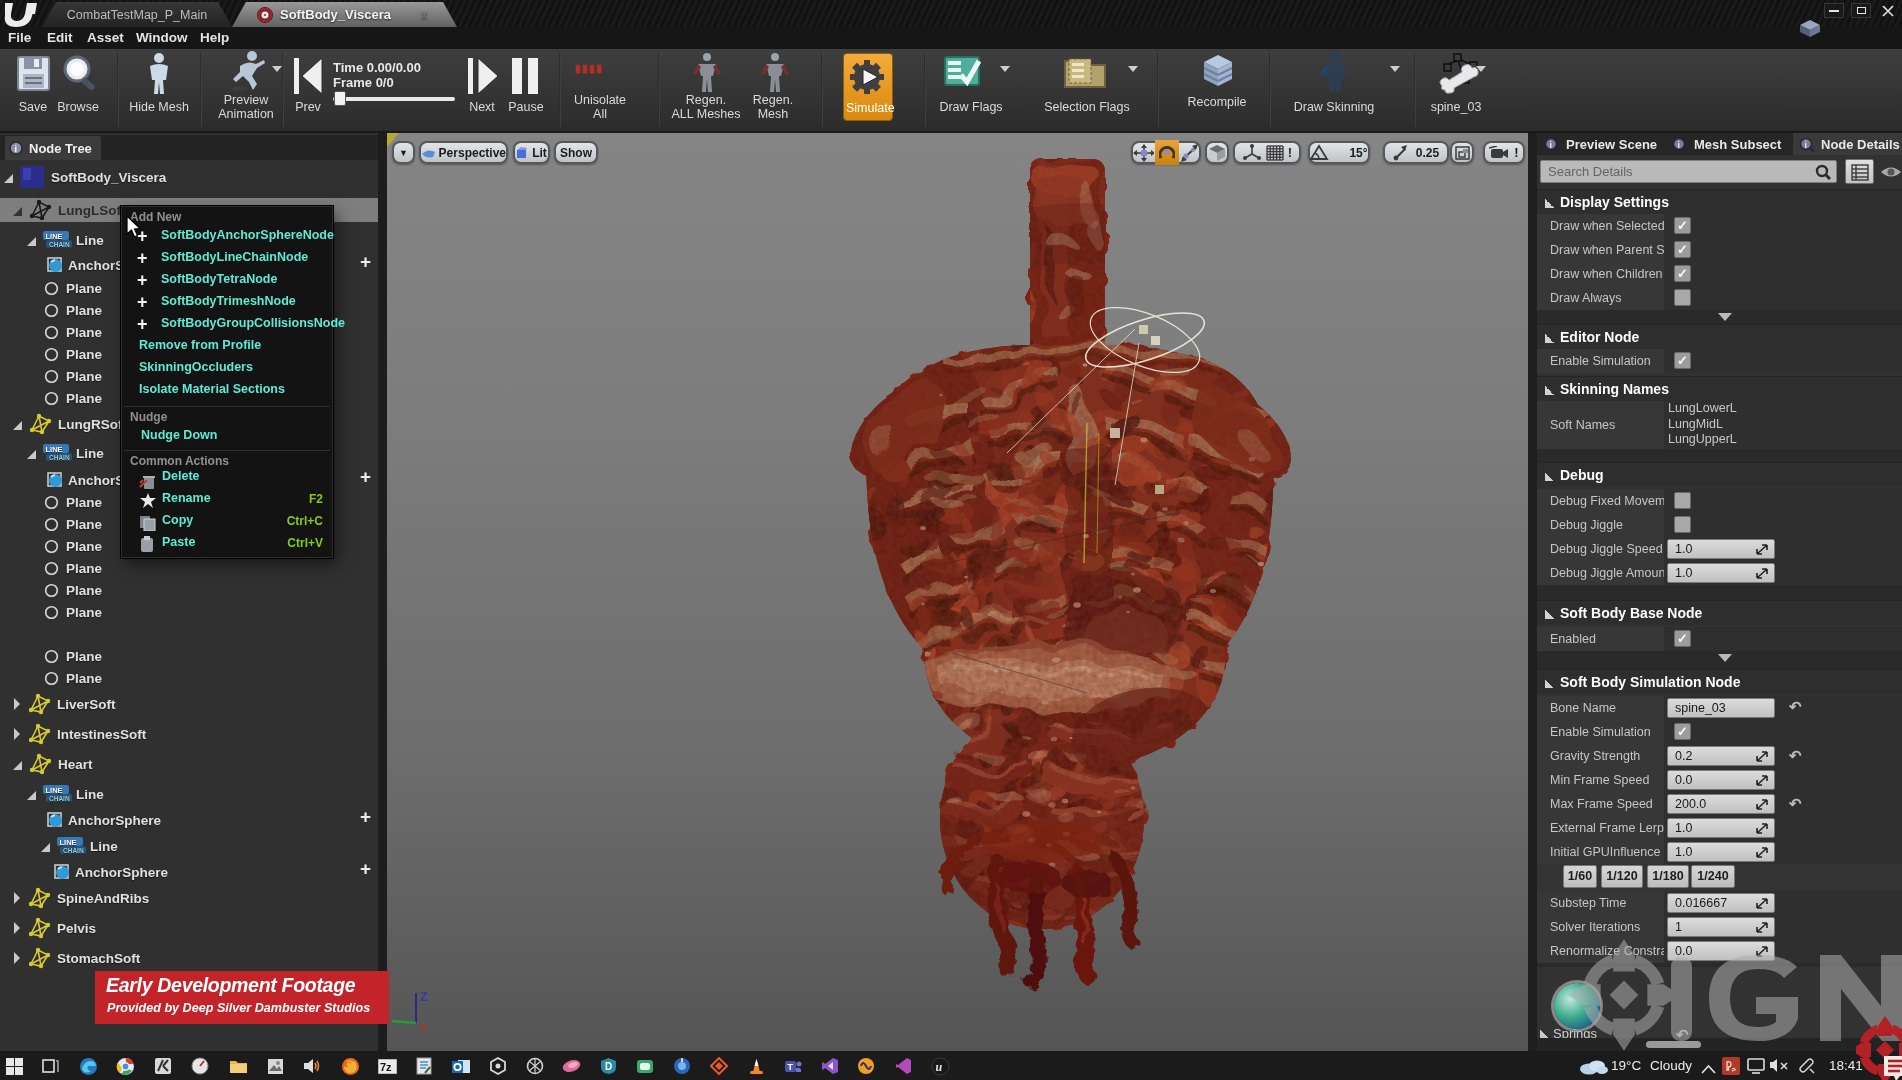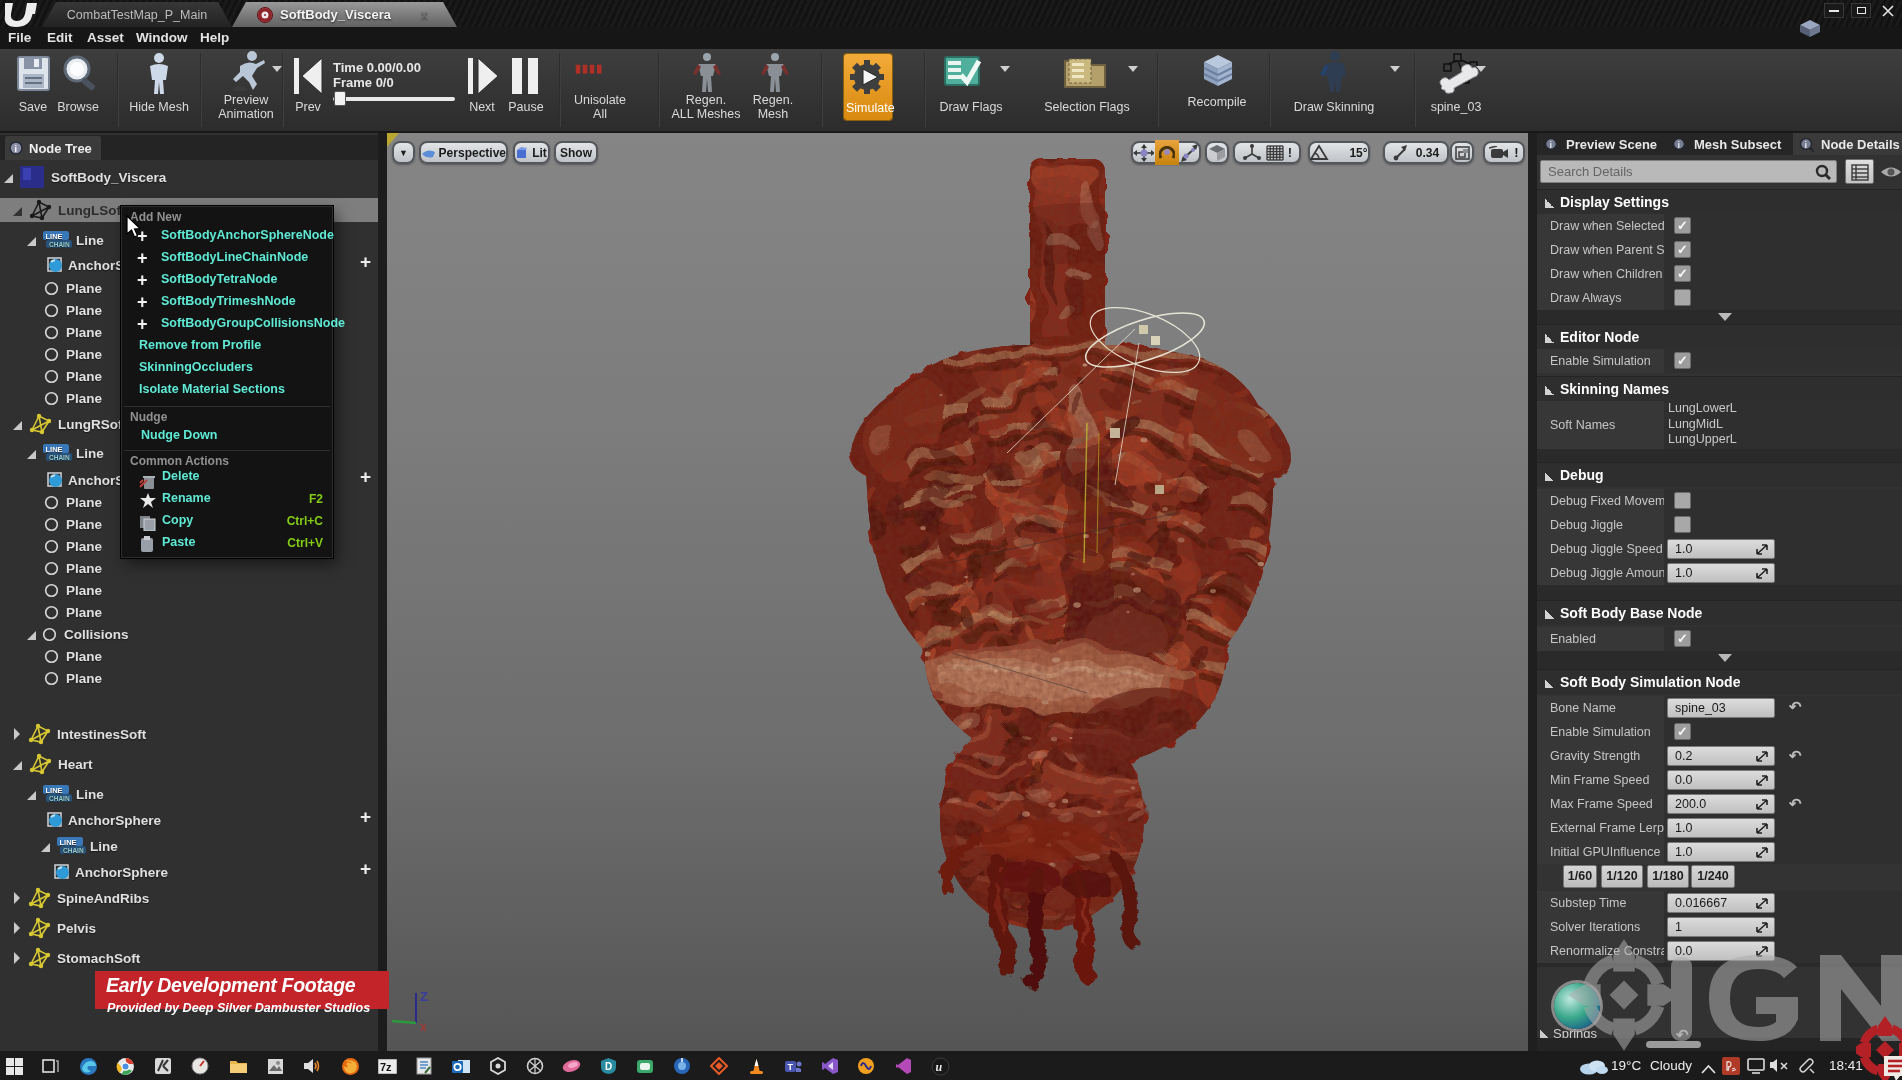--- a/index.html
+++ b/index.html
@@ -66,21 +66,21 @@
  color:#c6c6c6;font-size:12.5px;line-height:24px;padding-left:13px;white-space:nowrap;overflow:hidden}
 .rrow .val{position:absolute;left:127px;top:0;width:238px;height:24px;background:#2f2f2f}
 .cb{position:absolute;left:10px;top:3px;width:17px;height:17px;background:#999;
  border-radius:2px;border:1px solid #6a6a6a;color:#f7f7f7;font-size:13px;font-weight:bold;
  line-height:15px;text-align:center}
 .inp{position:absolute;left:8px;top:2px;height:20px;background:linear-gradient(#dcdcdc,#c0c0c0);
  border:1px solid #787878;border-radius:2px;color:#191919;font-size:12.5px;line-height:18px;
  padding-left:7px}
 .undo{position:absolute;top:2px;color:#bbb;font-size:15px;font-weight:bold}
 .gapstrip{position:absolute;left:9px;width:365px;background:#2a2a2a}
-#badge{position:absolute;left:95px;top:971px;width:294px;height:38px;background:#c2242a;z-index:25}
+#badge{position:absolute;left:95px;top:971px;width:294px;height:53px;background:#c2242a;z-index:25}
 #badge .l1{position:absolute;left:11px;top:3px;color:#fff;font-size:19.5px;font-weight:bold;
  font-style:italic;letter-spacing:-.3px}
 #badge .l2{position:absolute;left:12px;top:30px;color:#fff;font-size:12.6px;font-style:italic;font-weight:bold}
 #taskbar{position:absolute;left:0;top:1051px;width:1902px;height:29px;background:#1b1b1b;z-index:40}
 </style></head><body>
 <div id="titlebar">
 <svg class="abs" style="left:2px;top:1px" width="40" height="26" viewBox="0 0 40 26">
       <path d="M3 2 L11 2 L9 13 Q8 20 15 20 Q21 20 23 13 L25 2 L33 2 L30 15 Q27 26 14 26 Q1 26 3 14 Z M27 2 L35 2 L33 13 L25 13 Z" fill="#ededed"></path>
     </svg>
 <div class="tab tab1">CombatTestMap_P_Main</div>
@@ -379,31 +379,37 @@
       </svg><span style="width:7px"></span>Plane</div>
 <div class="trow" style="top:423px;"><span style="width:44px"></span><svg width="15" height="15">
         <circle cx="7.5" cy="7.5" r="5.8" fill="none" stroke="#d8d8d8" stroke-width="1.6"></circle>
       </svg><span style="width:7px"></span>Plane</div>
 <div class="trow" style="top:445px;"><span style="width:44px"></span><svg width="15" height="15">
         <circle cx="7.5" cy="7.5" r="5.8" fill="none" stroke="#d8d8d8" stroke-width="1.6"></circle>
       </svg><span style="width:7px"></span>Plane</div>
 <div class="trow" style="top:467px;"><span style="width:44px"></span><svg width="15" height="15">
         <circle cx="7.5" cy="7.5" r="5.8" fill="none" stroke="#d8d8d8" stroke-width="1.6"></circle>
       </svg><span style="width:7px"></span>Plane</div>
-<div class="trow" style="top:489px;"><span style="width:26px"></span><svg width="11" height="11" style="margin-right:5px;margin-top:3px">
-        <polygon points="1,10 10,10 10,1" fill="#c9c9c9"></polygon>
-      </svg><svg width="15" height="15">
-        <circle cx="7.5" cy="7.5" r="5.8" fill="none" stroke="#d8d8d8" stroke-width="1.6"></circle>
-      </svg><span style="width:7px"></span>Collisions</div>
 <div class="trow" style="top:511px;"><span style="width:44px"></span><svg width="15" height="15">
         <circle cx="7.5" cy="7.5" r="5.8" fill="none" stroke="#d8d8d8" stroke-width="1.6"></circle>
       </svg><span style="width:7px"></span>Plane</div>
 <div class="trow" style="top:533px;"><span style="width:44px"></span><svg width="15" height="15">
         <circle cx="7.5" cy="7.5" r="5.8" fill="none" stroke="#d8d8d8" stroke-width="1.6"></circle>
       </svg><span style="width:7px"></span>Plane</div>
+<div class="trow" style="top:559px;"><span style="width:14px"></span><span style="display:inline-block;width:0;height:0;border-left:6px solid #c9c9c9;border-top:6px solid transparent;border-bottom:6px solid transparent;margin-right:7px"></span><svg width="24" height="22" viewBox="0 0 24 22">
+        <g stroke="#d8c832" stroke-width="1.6" fill="none">
+          <path d="M4 17 L11 3 L21 8 L14 19 Z M4 17 L21 8 M11 3 L14 19"></path>
+        </g>
+        <g fill="#d8c832">
+          <circle cx="4" cy="17" r="2.2"></circle>
+          <circle cx="11" cy="3" r="2.2"></circle>
+          <circle cx="21" cy="8" r="2.2"></circle>
+          <circle cx="14" cy="19" r="2.2"></circle>
+        </g>
+      </svg><span style="width:6px"></span>LiverSoft</div>
 <div class="trow" style="top:589px;"><span style="width:14px"></span><span style="display:inline-block;width:0;height:0;border-left:6px solid #c9c9c9;border-top:6px solid transparent;border-bottom:6px solid transparent;margin-right:7px"></span><svg width="24" height="22" viewBox="0 0 24 22">
         <g stroke="#d8c832" stroke-width="1.6" fill="none">
           <path d="M4 17 L11 3 L21 8 L14 19 Z M4 17 L21 8 M11 3 L14 19"></path>
         </g>
         <g fill="#d8c832">
           <circle cx="4" cy="17" r="2.2"></circle>
           <circle cx="11" cy="3" r="2.2"></circle>
           <circle cx="21" cy="8" r="2.2"></circle>
           <circle cx="14" cy="19" r="2.2"></circle>
         </g>
@@ -1683,21 +1689,21 @@
         <path d="M9 15 A7 7 0 0 0 5 9" fill="none" stroke="#3a3a3a" stroke-width="1.4"></path>
       </svg>
       <span>15°</span>
     </div>
 <div class="vbtn" style="left:996px;width:66px;gap:7px">
       <svg width="16" height="16">
         <line x1="3" y1="13" x2="12" y2="4" stroke="#3a3a3a" stroke-width="2"></line>
         <polygon points="14,0 8,2 12,6" fill="#3a3a3a"></polygon>
         <circle cx="3" cy="13" r="2.4" fill="#3a3a3a"></circle>
       </svg>
-      <span>0.34</span>
+      <span>0.25</span>
     </div>
 <div class="vbtn" style="left:1063px;width:24px">
       <svg width="15" height="14">
         <rect x="1" y="1" width="13" height="12" fill="none" stroke="#3a3a3a" stroke-width="1.5"></rect>
         <rect x="4" y="6" width="6" height="5" fill="none" stroke="#3a3a3a" stroke-width="1.4"></rect>
         <rect x="8" y="3" width="5" height="4" fill="#8a8e92"></rect>
       </svg>
     </div>
 <div class="vbtn" style="left:1096px;width:42px;gap:6px">
       <svg width="19" height="14">

